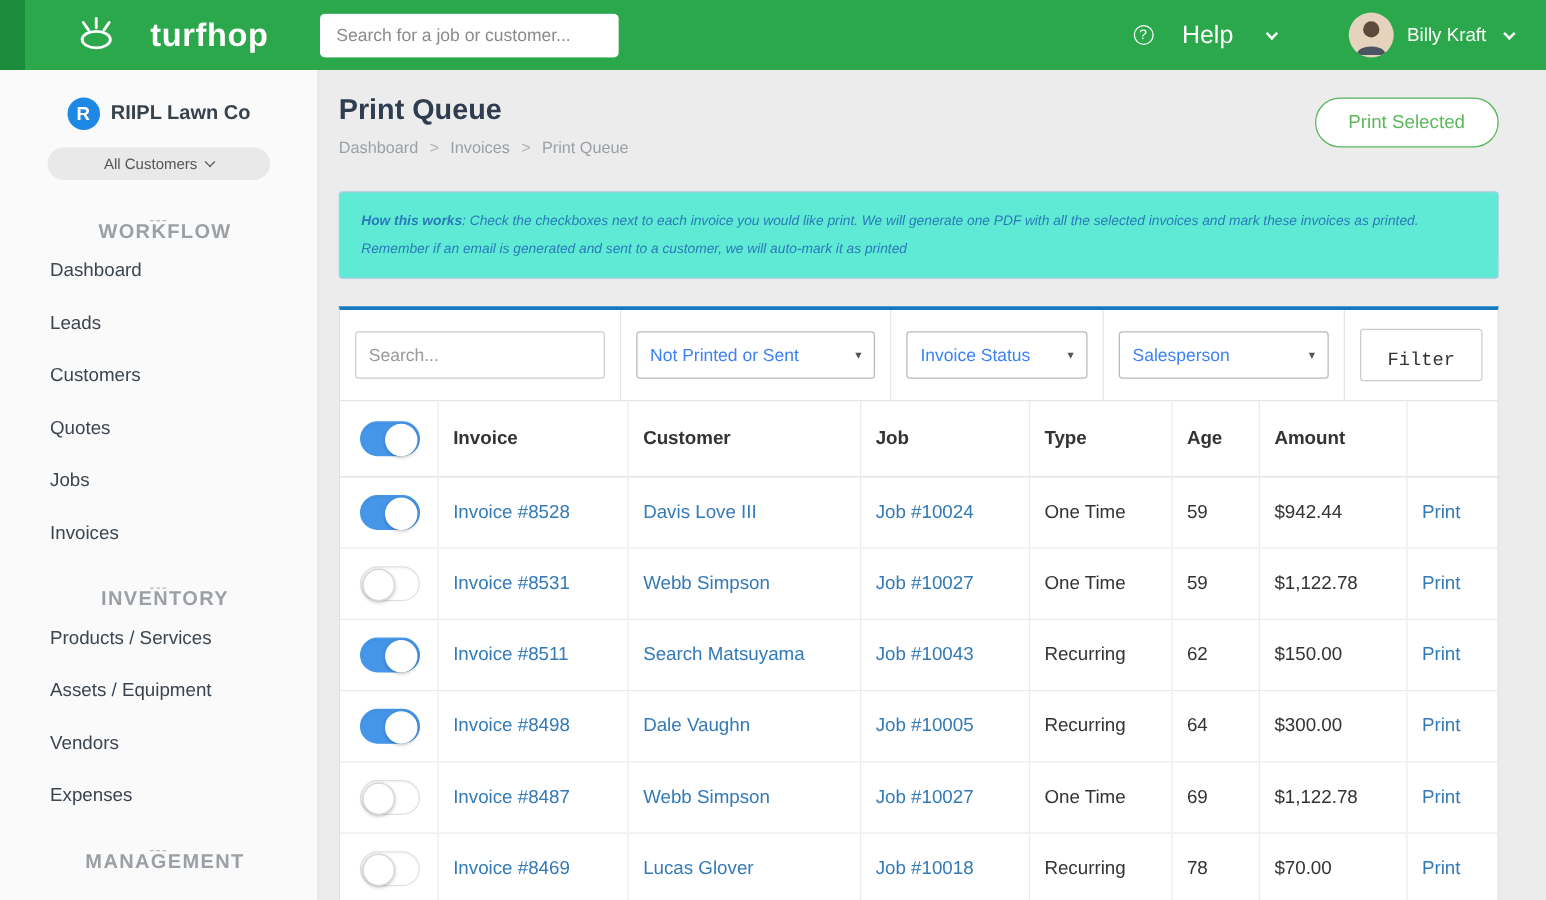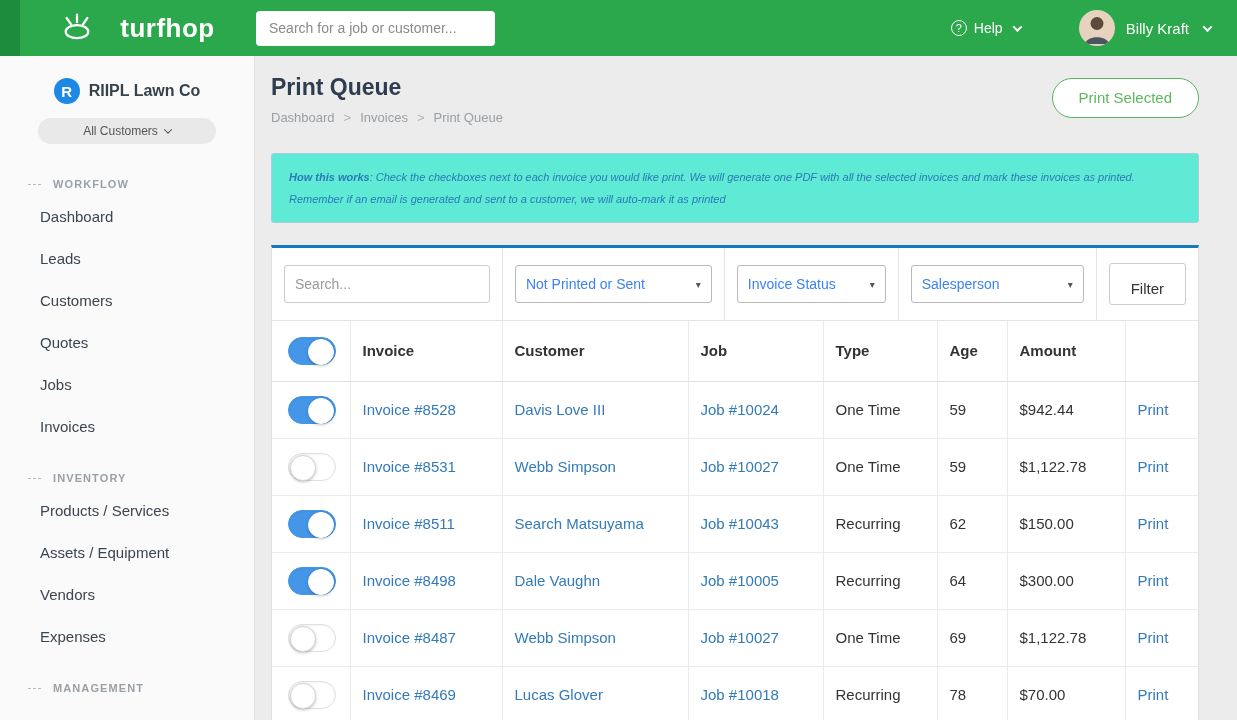--- a/index.html
+++ b/index.html
@@ -16,21 +16,21 @@
     position:absolute; top:0; left:0; right:0; height:56px;
     background:#2ba84c; display:flex; align-items:center; z-index:20;
   }
   .topbar-strip { width:20px; height:56px; background:#1e8c3d; flex:0 0 auto; }
   .logo-wrap { width:236px; display:flex; align-items:center; justify-content:center; gap:27px; cursor:pointer; }
   .logo-text { color:#fff; font-size:26px; font-weight:bold; letter-spacing:.5px; }
   .topbar-search { width:239px; height:35px; border:2px solid rgba(255,255,255,.55); border-radius:4px;
     padding:0 11px; font-size:14px; color:#444; outline:none; background:#fff; font-family:inherit; }
   .topbar-search::placeholder { color:#8a8a8a; }
   .topbar-right { margin-left:auto; display:flex; align-items:center; padding-right:26px; }
-  .help-group { display:flex; align-items:center; gap:7px; color:#fff; font-size:14px; cursor:pointer; }
+  .help-group { display:flex; align-items:center; gap:23px; color:#fff; font-size:20px; cursor:pointer; }
   .help-circle { width:16px; height:16px; border:1px solid #fff; border-radius:50%;
     display:inline-flex; align-items:center; justify-content:center; font-size:11px; color:#fff; }
   .help-circle::after { content:"?"; }
   .chev-down { display:inline-block; width:7px; height:7px; border-right:2px solid #fff;
     border-bottom:2px solid #fff; transform:rotate(45deg) translate(-1px,-1px); margin-left:4px; }
   .user-group { display:flex; align-items:center; gap:11px; margin-left:58px; cursor:pointer; }
   .avatar { width:36px; height:36px; border-radius:50%; background:#e6d3bd; overflow:hidden;
     display:flex; align-items:flex-end; justify-content:center; }
   .user-name { color:#fff; font-size:15px; }
 
@@ -42,22 +42,22 @@
   .company { display:flex; align-items:center; justify-content:center; gap:9px; padding-top:22px; height:48px; }
   .company-icon { width:26px; height:26px; border-radius:50%; background:#1e88e5; color:#fff;
     font-weight:bold; font-size:15px; display:flex; align-items:center; justify-content:center; }
   .company-name { font-size:16px; font-weight:bold; color:#37424c; }
   .locations-pill { margin:14px 38px 0; height:26px; background:#e9e9e9; border-radius:13px;
     display:flex; align-items:center; justify-content:center; gap:7px; font-size:12px; color:#555; cursor:pointer; }
   .chev-down-dark { display:inline-block; width:6px; height:6px; border-right:1.5px solid #555;
     border-bottom:1.5px solid #555; transform:rotate(45deg) translate(-1px,-1px); }
   .nav-section { margin-top:32px; }
   .nav-section + .nav-section { margin-top:22px; }
-  .section-head { display:flex; align-items:center; height:16px; padding-left:28px;
-    font-size:11px; font-weight:bold; color:#9aa0a6; letter-spacing:1.1px; margin-bottom:4px; cursor:pointer; }
+  .section-head { display:flex; align-items:center; height:16px; padding-left:10px;
+    font-size:16px; font-weight:bold; color:#9aa0a6; letter-spacing:1.1px; margin-bottom:4px; cursor:pointer;flex-direction:column; }
   .section-dash { width:13px; border-top:1px dashed #b8b8b8; margin-right:12px; }
   .nav-item { height:42px; line-height:42px; padding-left:40px; font-size:15px; color:#3b4550; cursor:pointer; }
 
   
   .main { position:absolute; left:256px; top:56px; right:0; bottom:0; padding:14px 38px 0 15px; overflow:hidden; }
   .page-head { display:flex; justify-content:space-between; align-items:center; }
   .page-title { font-size:23px; font-weight:bold; color:#2e3d4f; line-height:30px; padding-top:2px; }
   .breadcrumb { margin-top:8px; font-size:13px; color:#9aa0a6; display:flex; align-items:center; }
   .crumb { cursor:pointer; }
   .crumb-sep { margin:0 9px; color:#b0b5ba; }
@@ -79,21 +79,21 @@
   .fc-sel2 { width:174px; }
   .fc-sel3 { width:198px; }
   .filter-search { width:100%; height:38px; border:1px solid #ccc; border-radius:3px; padding:0 10px;
     font-size:14px; color:#444; outline:none; font-family:inherit; }
   .filter-search::placeholder { color:#999; }
   .select { width:100%; height:38px; border:1px solid #b9b9b9; border-radius:3px; background:#fff;
     display:flex; align-items:center; justify-content:space-between; padding:0 10px; font-size:14px; color:#3b82f6; cursor:pointer; }
   .sel-arrow { font-size:10px; color:#555; }
   .sel-arrow::after { content:"\25BE"; }
   .btn-filter { height:42px; padding:16px 21px; background:#fff; border:1px solid #ccc; border-radius:3px;
-    font-size:15px; color:#333; font-family:Liberation Sans, sans-serif; cursor:pointer; }
+    font-size:15px; color:#333; font-family:Liberation Mono, monospace; cursor:pointer; }
 
   table.queue { width:100%; border-collapse:collapse; table-layout:fixed; }
   .queue th, .queue td { border-left:1px solid #ebebeb; padding:0 12px; text-align:left; vertical-align:middle; }
   .queue th:first-child, .queue td:first-child { border-left:none; padding-left:16px; }
   .queue th { height:60px; font-size:15px; font-weight:bold; color:#333; border-bottom:1px solid #e0e0e0; }
   .queue td { height:57px; font-size:15px; color:#333; border-bottom:1px solid #ebebeb; }
   .link { color:#337ab7; cursor:pointer; }
 
   
   .toggle { display:inline-block; width:48px; height:28px; border-radius:14px; background:#fff;

